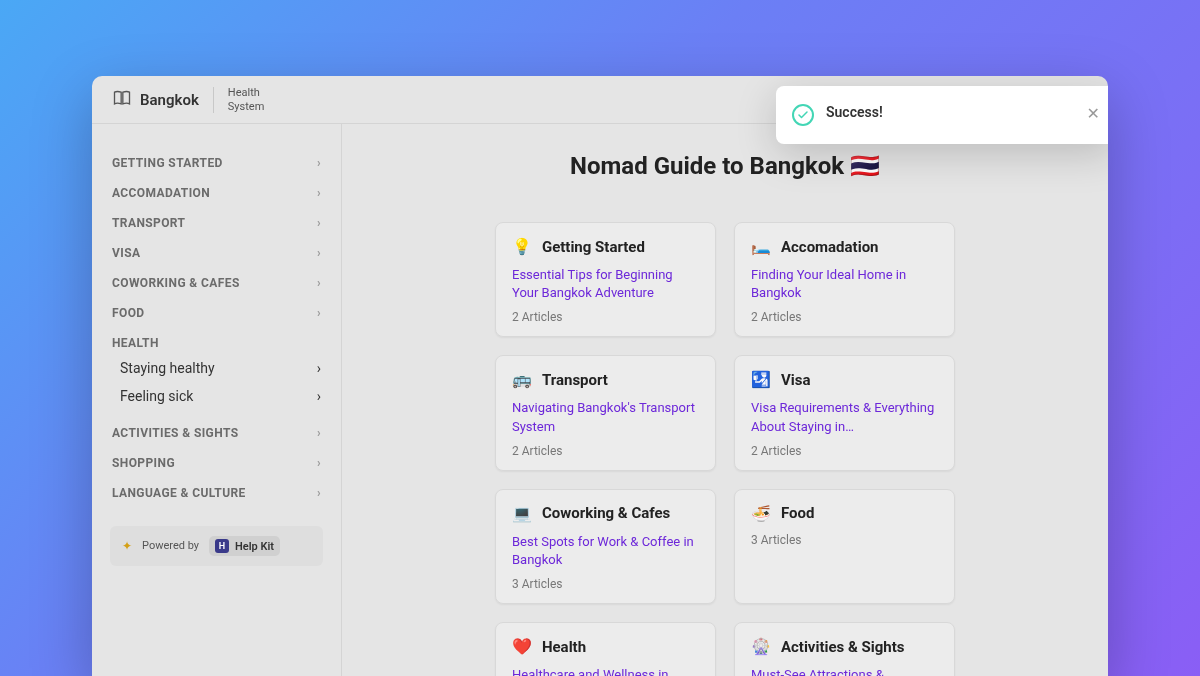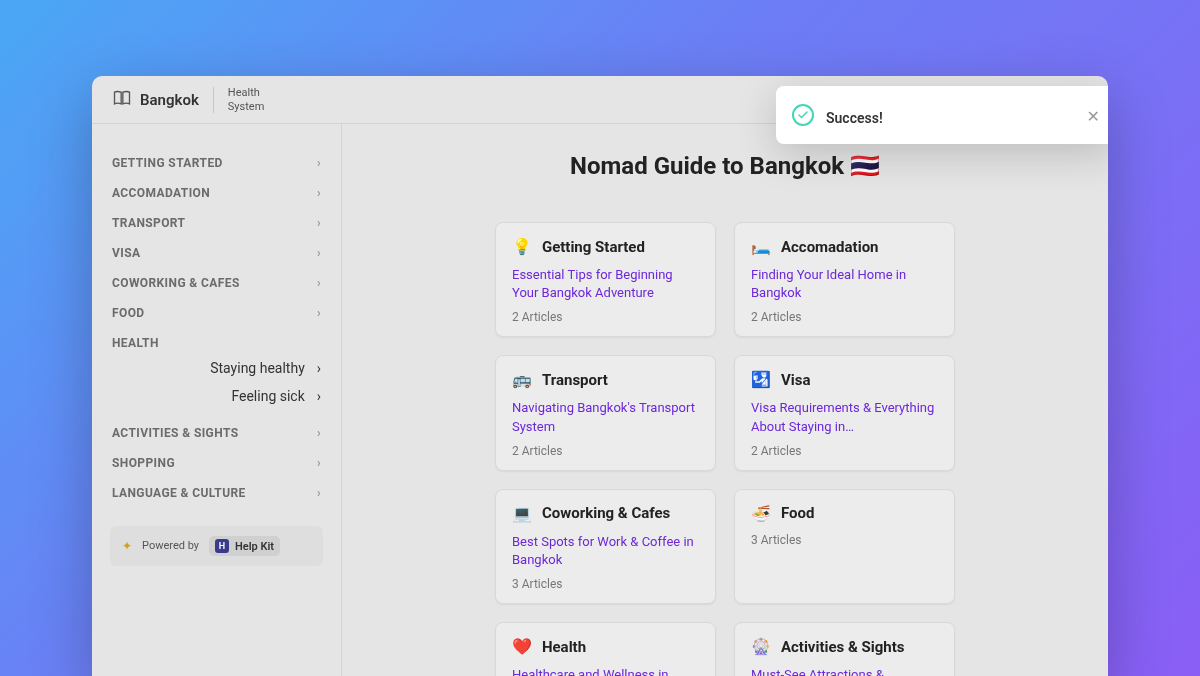--- a/index.html
+++ b/index.html
@@ -54,21 +54,21 @@
   }
   .nav-item .chev { color: #9a9a9a; font-size: 12px; }
   .nav-sub {
     font-size: 14px;
     color: #333;
     font-weight: 400;
     text-transform: none;
     letter-spacing: 0;
     padding: 6px 2px 6px 10px;
     display: flex;
-    justify-content: flex-end;
+    justify-content: space-between;
     align-items: center;
     cursor: pointer;
     gap: 12px;
   }
   .nav-header {
     font-size: 12px;
     font-weight: 700;
     letter-spacing: 0.4px;
     color: #6b6b6b;
     text-transform: uppercase;
@@ -127,21 +127,21 @@
   .toast {
     position: absolute;
     top: 10px;
     right: -8px;
     width: 340px;
     background: #fff;
     border-radius: 8px;
     box-shadow: 0 10px 40px rgba(0,0,0,0.18);
     padding: 18px 16px;
     display: flex;
-    align-items: flex-end;
+    align-items: flex-start;
     gap: 12px;
     z-index: 50;
   }
   .toast .check {
     width: 22px; height: 22px; border: 2px solid #43d6b5; border-radius: 50%;
     display: flex; align-items: center; justify-content: center; color: #43d6b5;
   }
   .toast .msg { flex: 1; font-size: 14px; font-weight: 600; color: #333; }
   .toast .close { color: #999; cursor: pointer; font-size: 16px; }
 </style>

